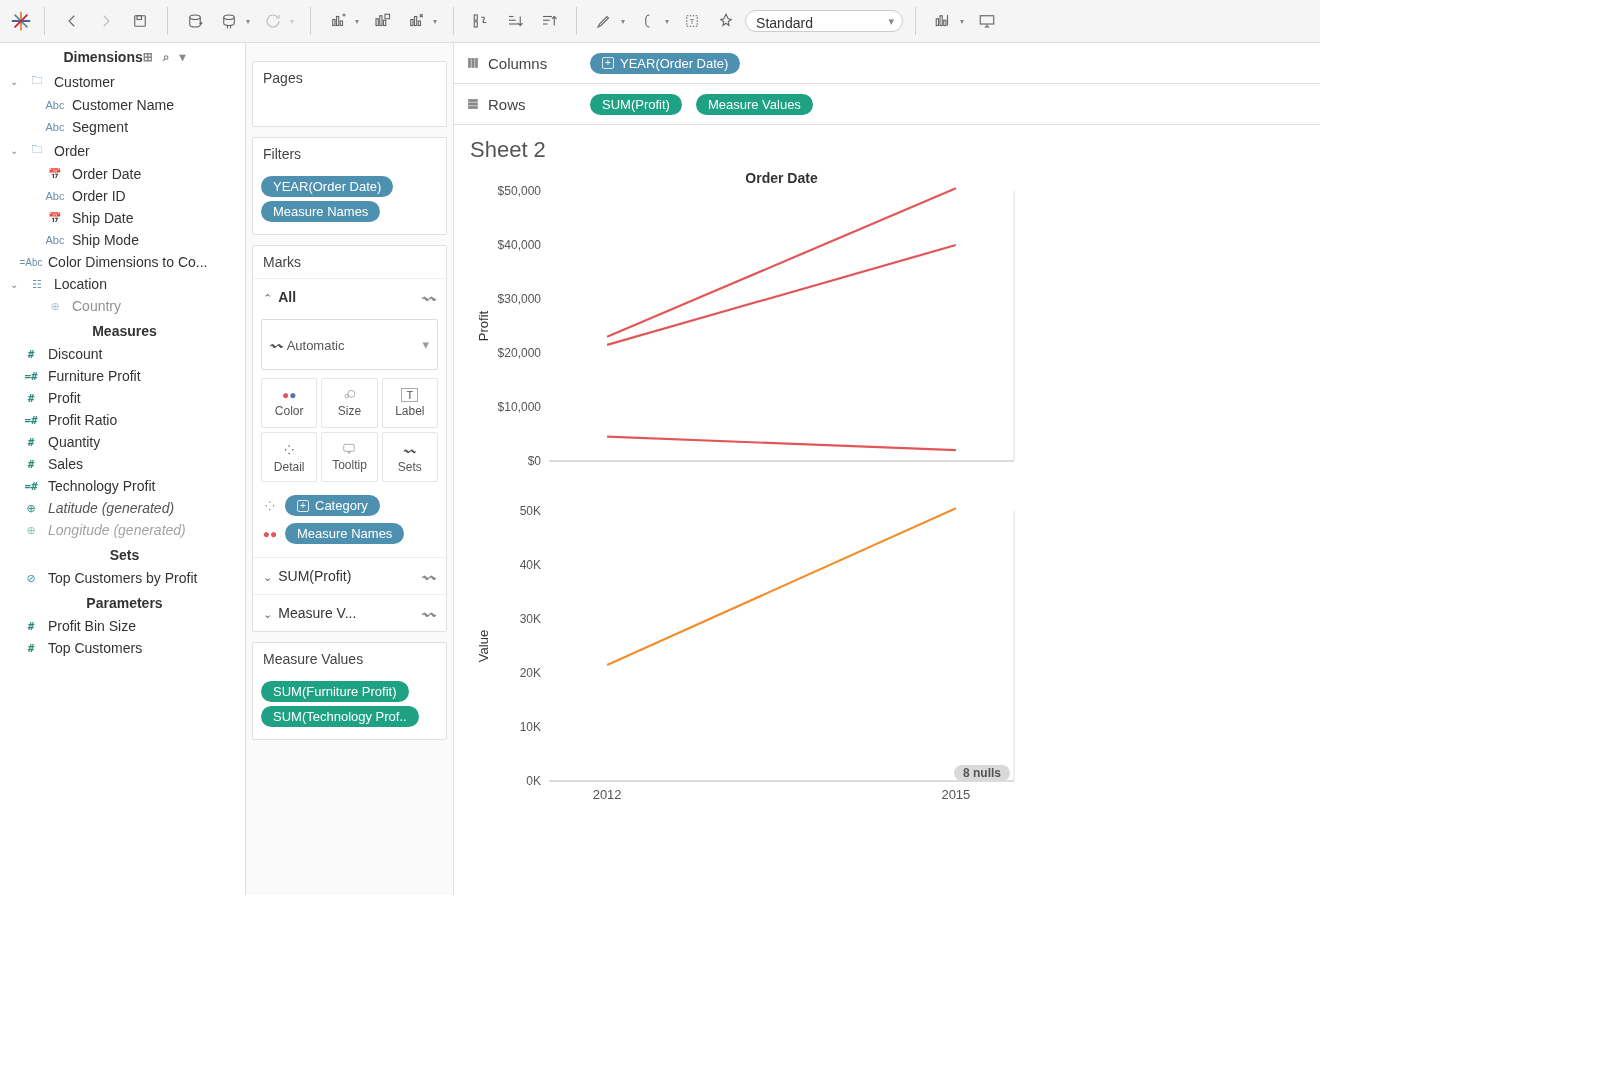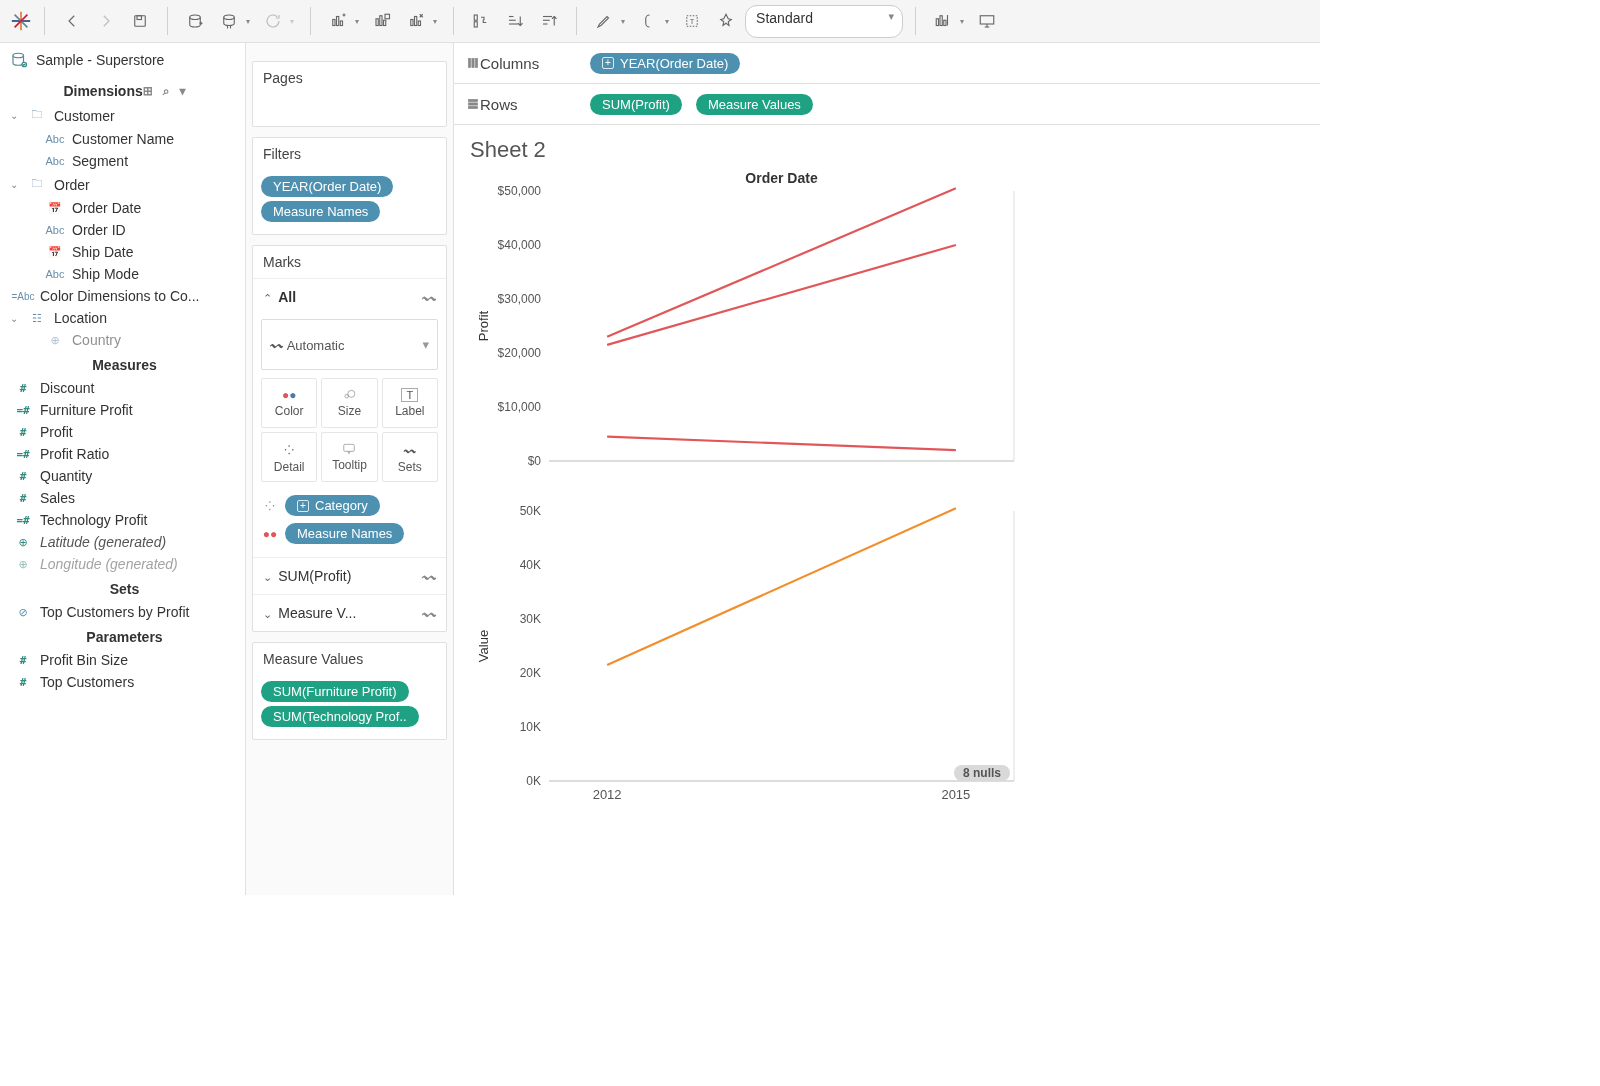--- a/index.html
+++ b/index.html
@@ -4,21 +4,21 @@
 <style>
 html,body{margin:0;padding:0;font-family:"Segoe UI",Arial,sans-serif;font-size:13px;color:#333;background:#fff}
 body{width:1320px;height:895px;overflow:hidden}
 
 
 .toolbar{height:42px;background:#f5f5f5;border-bottom:1px solid #e0e0e0;display:flex;align-items:center;padding:0 10px;gap:4px}
 .tb-sep{width:1px;height:28px;background:#d0d0d0;margin:0 8px}
 .tb-btn{width:30px;height:30px;display:flex;align-items:center;justify-content:center;border-radius:3px;color:#555}
 .tb-btn svg{stroke:#666;fill:none;stroke-width:1.5}
 .tb-caret{font-size:8px;color:#888;margin-left:-2px;margin-right:4px}
-.tb-select{border:1px solid #ccc;background:#fff;padding:4px 26px 11px 10px;font-size:14px;color:#333;border-radius:12px;position:relative;width:120px}
+.tb-select{border:1px solid #ccc;background:#fff;padding:4px 26px 0 10px;font-size:14px;color:#333;border-radius:12px;position:relative;width:120px}
 .tb-select::after{content:"▾";position:absolute;right:8px;top:4px;color:#888;font-size:11px}
 
 .logo{width:22px;height:22px}
 
 
 .workspace{display:flex;height:calc(100% - 42px)}
 .leftpane{width:245px;border-right:1px solid #e0e0e0;display:flex;flex-direction:column;background:#fff}
 .midpane{width:195px;background:#fafafa;display:flex;flex-direction:column;padding:0 6px;gap:10px;border-right:1px solid #e0e0e0}
 .mainpane{flex:1;display:flex;flex-direction:column;background:#fff}
 
@@ -30,21 +30,21 @@
 .lp-tab .sort{position:absolute;right:10px;font-size:10px;color:#888}
 
 .ds-row{display:flex;align-items:center;padding:8px 10px;gap:8px;font-size:14px;color:#333}
 
 .lp-section{padding:6px 10px 4px 14px;font-weight:700;font-size:14px;display:flex;align-items:center;justify-content:center}
 .lp-tools{display:flex;gap:10px;color:#888;font-size:12px}
 .lp-tree{overflow:auto}
 .tree-row{display:flex;align-items:center;padding:3px 6px 3px 10px;gap:6px;font-size:14px;color:#333;white-space:nowrap}
 .tree-row .chev{width:10px;color:#888;font-size:10px}
 .tree-row .ico{width:22px;display:flex;justify-content:center;color:#6b8ea9;font-size:11px}
-.tree-row.indent1{padding-left:12px}
+.tree-row.indent1{padding-left:20px}
 .tree-row.indent2{padding-left:44px}
 .tree-row .ico.hash{color:#2e8b7d;font-family:monospace;font-weight:bold}
 .tree-row .ico.geo{color:#2e8b7d}
 .tree-row em{font-style:italic;color:#555}
 
 
 .card{background:#fff;border:1px solid #e0e0e0;border-radius:2px}
 .card-hd{padding:8px 10px;font-size:14px;color:#444}
 .card-body{padding:4px 8px 10px}
 .pill{display:inline-flex;align-items:center;border-radius:12px;padding:3px 12px;font-size:13px;color:#fff;margin:2px 0;max-width:160px;white-space:nowrap;overflow:hidden;text-overflow:ellipsis}
@@ -58,21 +58,21 @@
 .marks-grid{display:grid;grid-template-columns:1fr 1fr 1fr;gap:4px;padding:0 8px 8px}
 .mg-cell{border:1px solid #e6e6e6;border-radius:2px;display:flex;flex-direction:column;align-items:center;justify-content:center;height:48px;font-size:12px;color:#555;gap:2px}
 .mg-cell svg{stroke:#777;fill:none}
 .marks-auto{margin:4px 8px 8px;border:1px solid #dcdcdc;border-radius:2px;padding:15px 8px;font-size:13px;color:#555;display:flex;align-items:center;justify-content:space-between}
 .marks-pills{padding:0 8px 8px}
 .mp-row{display:flex;align-items:center;gap:6px;margin:3px 0}
 .mp-ico{width:18px;text-align:center;font-size:12px;color:#888}
 
 
 .shelf{height:40px;border-bottom:1px solid #e0e0e0;display:flex;align-items:center;padding:0 12px;gap:14px;background:#fff}
-.shelf-lbl{display:flex;align-items:center;font-size:15px;color:#444;width:110px}
+.shelf-lbl{display:flex;align-items:center;gap:8px;font-size:15px;color:#444;width:110px}
 .shelf-lbl svg{stroke:#888;fill:#888}
 
 .sheet-title{font-size:22px;color:#555;padding:12px 16px 6px}
 .chart-wrap{flex:1;position:relative;padding:0 10px 10px 20px}
 svg.chart{display:block}
 .plotline{fill:none;stroke-width:2.2}
 .xaxis-line{stroke:#bbb;stroke-width:1}
 .nulls-badge{fill:#d9d9d9}
 .nulls-text{fill:#555;font-size:12px;font-weight:600}
 
@@ -227,29 +227,20 @@
         <rect x="3" y="5" width="18" height="11"></rect>
         <line x1="9" y1="20" x2="15" y2="20"></line>
         <line x1="12" y1="16" x2="12" y2="20"></line>
       </svg>
     </div>
 </div>
 
 <div class="workspace">
 
   <div class="leftpane">
-    <div class="ds-row">
-      <svg width="18" height="18" viewBox="0 0 24 24" fill="none" stroke="#5b879b" stroke-width="1.6">
-          <ellipse cx="11" cy="6" rx="7" ry="3"></ellipse>
-          <path d="M4 6v10c0 1.7 3.1 3 7 3s7-1.3 7-3V6"></path>
-          <circle cx="19" cy="18" r="3" fill="#fff" stroke="#2e8b7d"></circle>
-          <path d="M17.5 18l1 1 2-2" stroke="#2e8b7d"></path>
-        </svg>
-      <span>Sample - Superstore</span>
-    </div>
 
     <div class="lp-section">
       <span>Dimensions</span>
       <span class="lp-tools">
           <span>⊞</span>
           <span>⌕</span>
           <span>▾</span>
         </span>
     </div>
     <div class="lp-tree">

